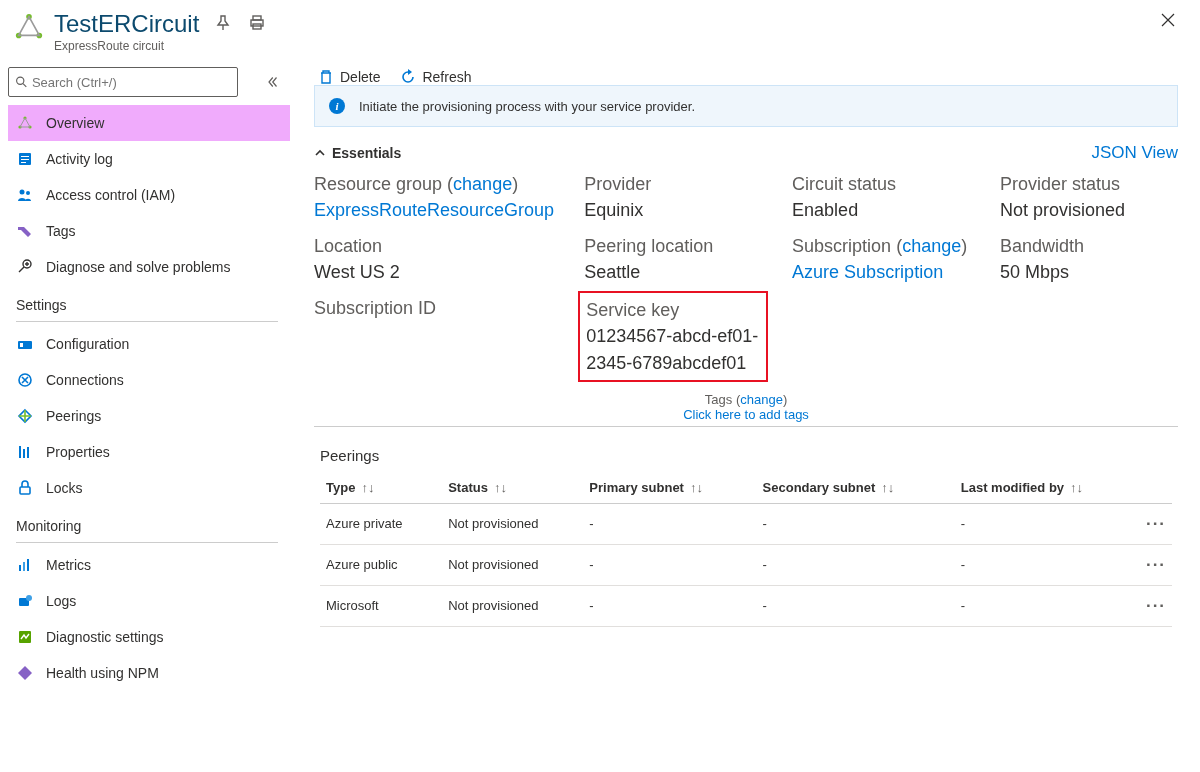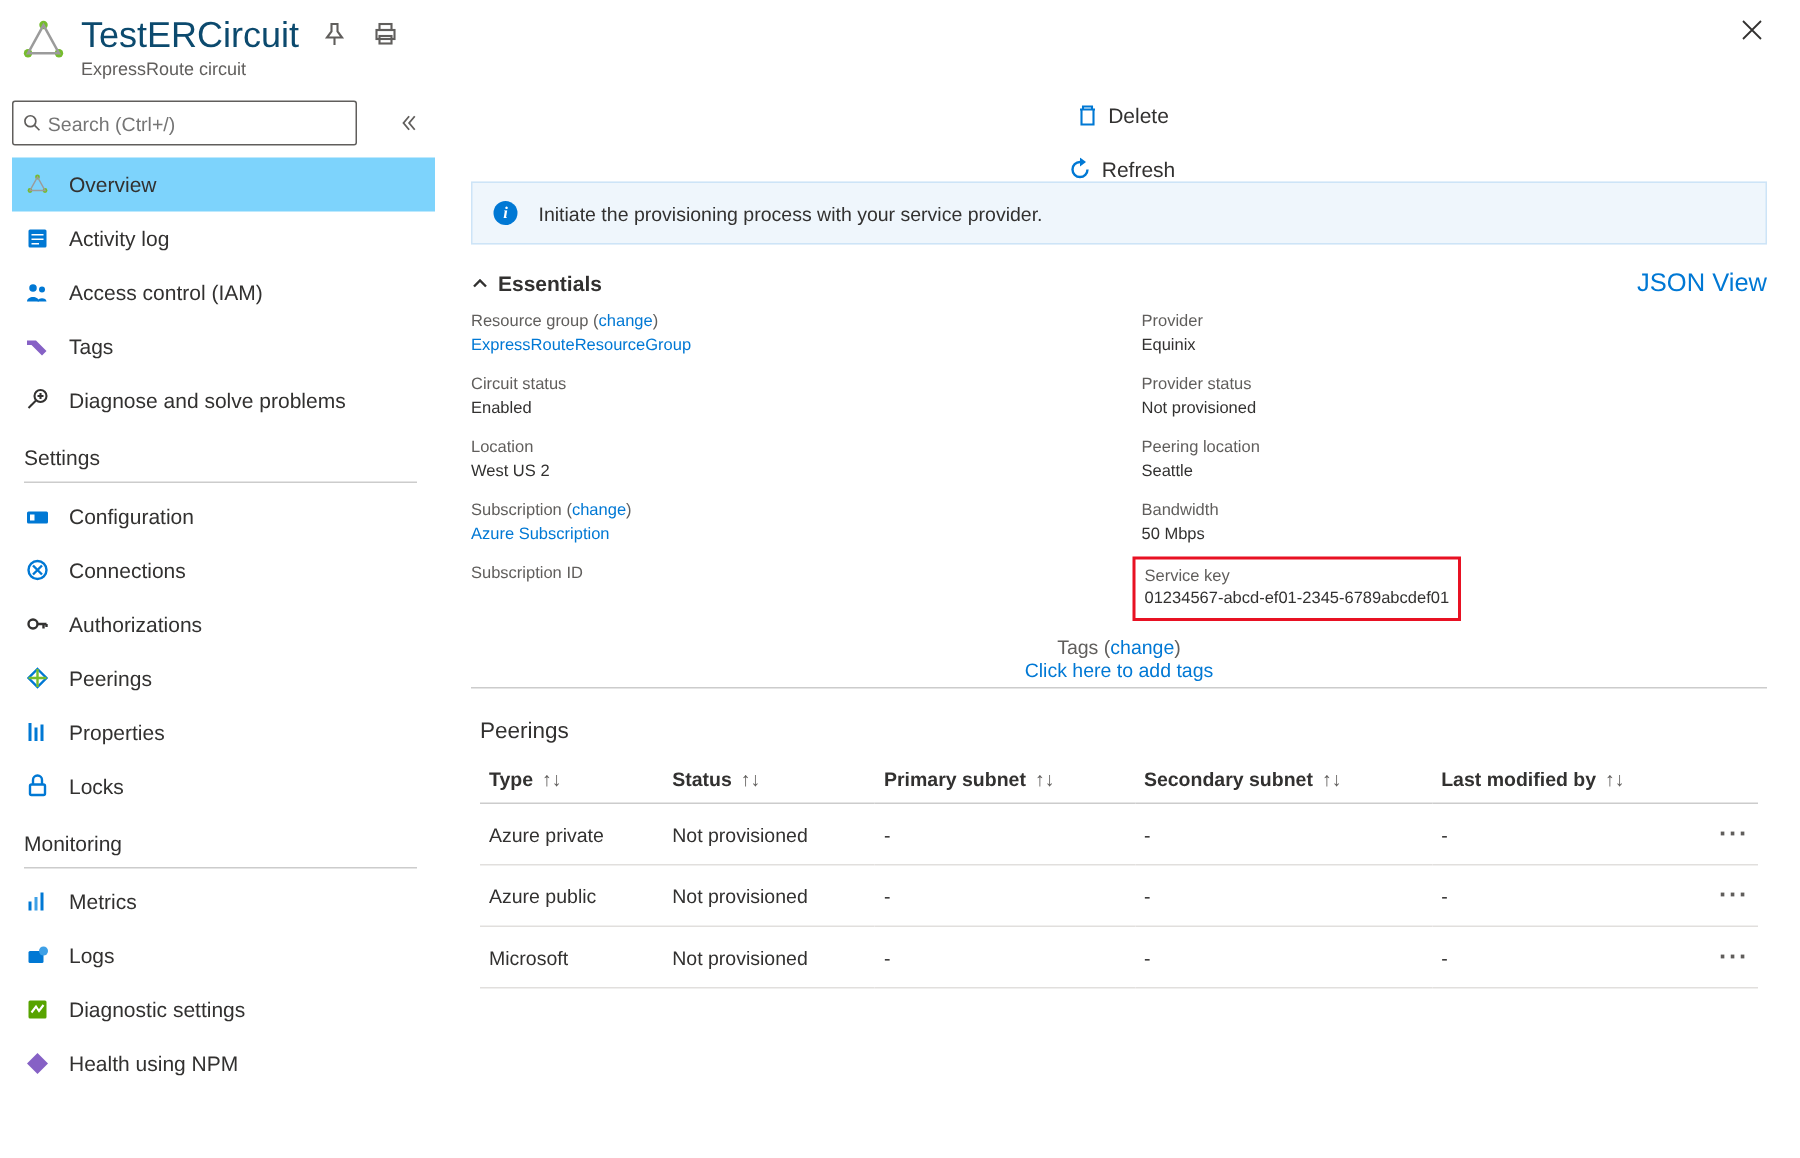--- a/index.html
+++ b/index.html
@@ -92,21 +92,21 @@
   }
   .nav-item {
     display: flex;
     align-items: center;
     height: 36px;
     padding-left: 8px;
     cursor: pointer;
     font-size: 14px;
   }
   .nav-item.selected {
-    background: #7dd3fc;
+    background: #f0abfc;
   }
   .nav-item .nav-icon {
     width: 18px; height: 18px;
     margin-right: 12px;
     display:flex; align-items:center; justify-content:center;
   }
   .nav-section {
     padding: 12px 0 6px 8px;
     font-size: 14px;
     color: #323130;
@@ -120,21 +120,20 @@
   .main {
     flex: 1;
     padding: 0 22px 0 24px;
     overflow: auto;
   }
   .toolbar {
     display: flex;
     align-items: center;
     gap: 20px;
     padding: 10px 0 0 4px;
-    flex-direction: column;
   }
   .tool-btn {
     display: flex; align-items: center;
     gap: 6px;
     font-size: 14px;
     cursor: pointer;
     color: #323130;
   }
   .tool-btn .tool-icon { width:16px; height:16px; display:flex; align-items:center; }
   .info-banner {
@@ -169,24 +168,24 @@
     font-weight:600; font-size:14px;
     cursor:pointer;
   }
   .json-view {
     color: #0078d4;
     font-size: 17px;
     cursor:pointer;
   }
   .essentials-grid {
     display: grid;
-    grid-template-columns: 1fr 1fr;
+    grid-template-columns: 1fr 1fr 1fr 1fr;
     column-gap: 30px;
     row-gap: 10px;
-    font-size: 11px;
+    font-size: 18px;
   }
   .ess-cell { line-height: 1.45; }
   .ess-label { color: #605e5c; }
   .ess-value { color: #323130; }
   .link { color: #0078d4; cursor:pointer; }
   .paren { color: #605e5c; }
   .highlight-box {
     border: 2px solid #e81123;
     padding: 4px 6px;
     margin: -4px -6px;
@@ -358,29 +357,20 @@
       <span class="nav-icon">
           <svg viewBox="0 0 16 16" width="16" height="16" stroke="#0078d4" fill="none" stroke-width="1.6">
             <circle cx="8" cy="8" r="6"></circle>
             <path d="M5 5 L11 11 M11 5 L5 11"></path>
           </svg>
         </span>
       <span>Connections</span>
     </div>
     <div class="nav-item">
       <span class="nav-icon">
-          <svg viewBox="0 0 16 16" width="16" height="16" stroke="#323130" fill="none" stroke-width="1.6">
-            <circle cx="5" cy="8" r="3"></circle>
-            <path d="M8 8 L14 8 M12 8 L12 11 M14 8 L14 10"></path>
-          </svg>
-        </span>
-      <span>Authorizations</span>
-    </div>
-    <div class="nav-item">
-      <span class="nav-icon">
           <svg viewBox="0 0 16 16" width="16" height="16" fill="none" stroke="#0078d4" stroke-width="1.6">
             <path d="M8 2 L14 8 L8 14 L2 8 Z"></path>
             <path d="M8 2 L8 14 M2 8 L14 8" stroke="#76bc2d"></path>
           </svg>
         </span>
       <span>Peerings</span>
     </div>
     <div class="nav-item">
       <span class="nav-icon">
           <svg viewBox="0 0 16 16" width="16" height="16" fill="#0078d4">

